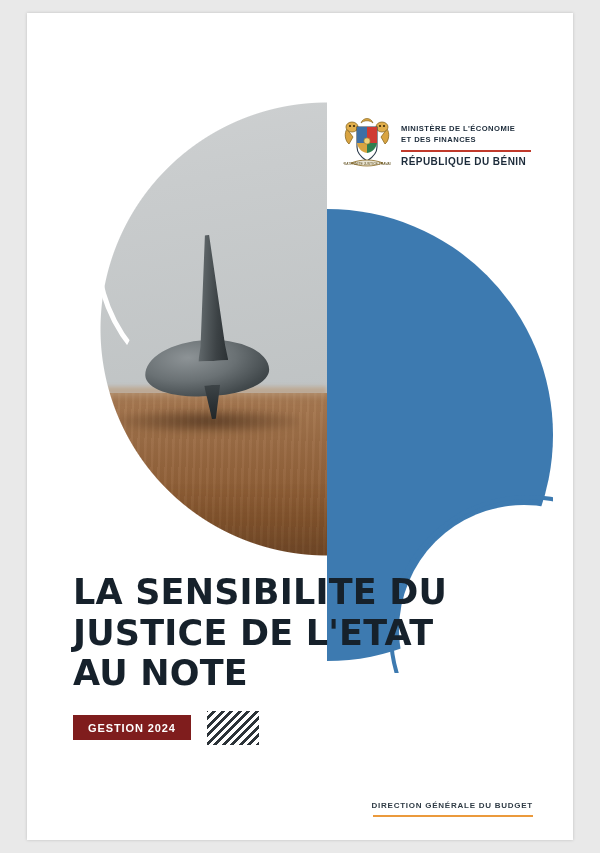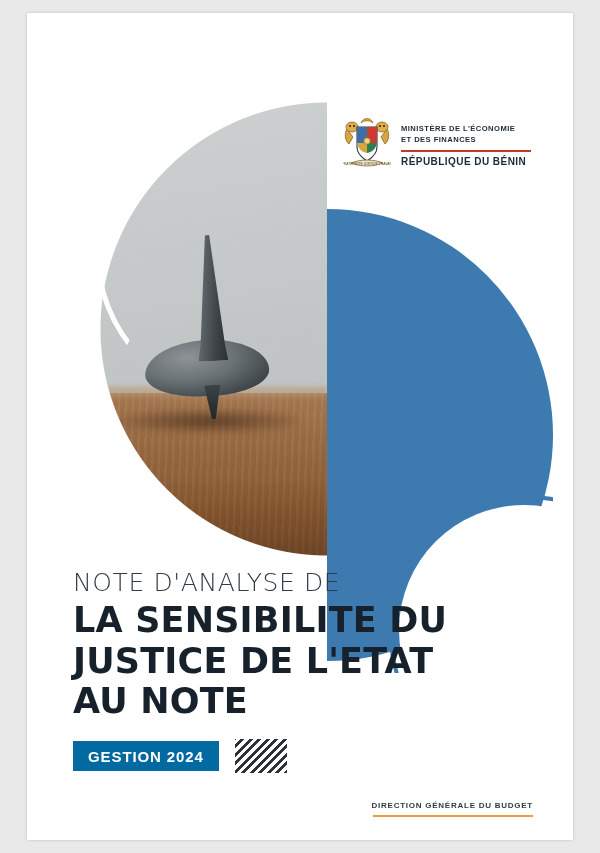--- a/index.html
+++ b/index.html
@@ -249,23 +249,23 @@
     margin-top: 3px;
     font-family: "DejaVu Sans", sans-serif;
   }
   .badge-row {
     display: flex;
     align-items: center;
     gap: 16px;
     margin-top: 17px;
   }
   .badge {
-    background: #0369a1;
+    background: #7f1d1d;
     color: #ffffff;
-    font-size: 15px;
+    font-size: 11px;
     font-weight: bold;
     letter-spacing: 0.9px;
     padding: 7px 15px 6px 15px;
     display: inline-block;
   }
   .hatch {
     width: 52px;
     height: 34px;
     background: repeating-linear-gradient(
       -45deg,
@@ -362,21 +362,20 @@
       </div>
       <div class="ministry-text">
         <div class="ministry-line">MINISTÈRE DE L'ÉCONOMIE</div>
         <div class="ministry-line">ET DES FINANCES</div>
         <div class="rule-red"></div>
         <div class="country-line">RÉPUBLIQUE DU BÉNIN</div>
       </div>
     </div>
 
     <div class="title-block">
-      <div class="title-light">NOTE D'ANALYSE DE</div>
       <div class="title-bold">
         <div>LA SENSIBILITE DU</div>
         <div>JUSTICE DE L'ETAT</div>
         <div>AU NOTE</div>
       </div>
       <div class="badge-row">
         <span class="badge">GESTION 2024</span>
         <span class="hatch"></span>
       </div>
     </div>

